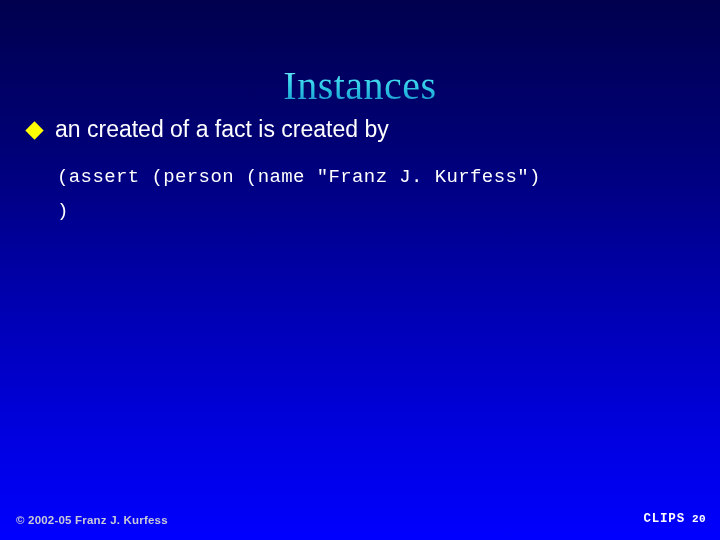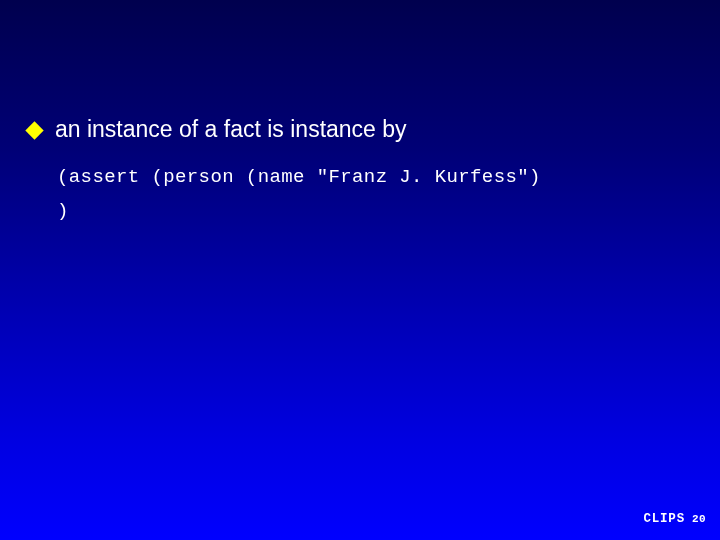--- a/index.html
+++ b/index.html
@@ -128,30 +128,32 @@
     color: #ffffff;
     font-size: 11px;
     letter-spacing: 0.4px;
   }
 </style>
 </head>
 <body>
 
 <div class="slide">
 
+  <h1 class="slide-title">Instances</h1>
 
   <div class="bullet-row">
     <span class="bullet-marker"></span>
-    <span class="bullet-text">an instance of a fact is instance by</span>
+    <span class="bullet-text">an created of a fact is created by</span>
   </div>
 
   <div class="code-block">
     <div class="code-line">(assert (person (name "Franz J. Kurfess")</div>
     <div class="code-line">)</div>
   </div>
 
+  <div class="footer-left">© 2002-05 Franz J. Kurfess</div>
 
   <div class="footer-right">
     <span class="footer-course">CLIPS</span>
     <span class="footer-pagenum">20</span>
   </div>
 
 </div>
 
 </body></html>

